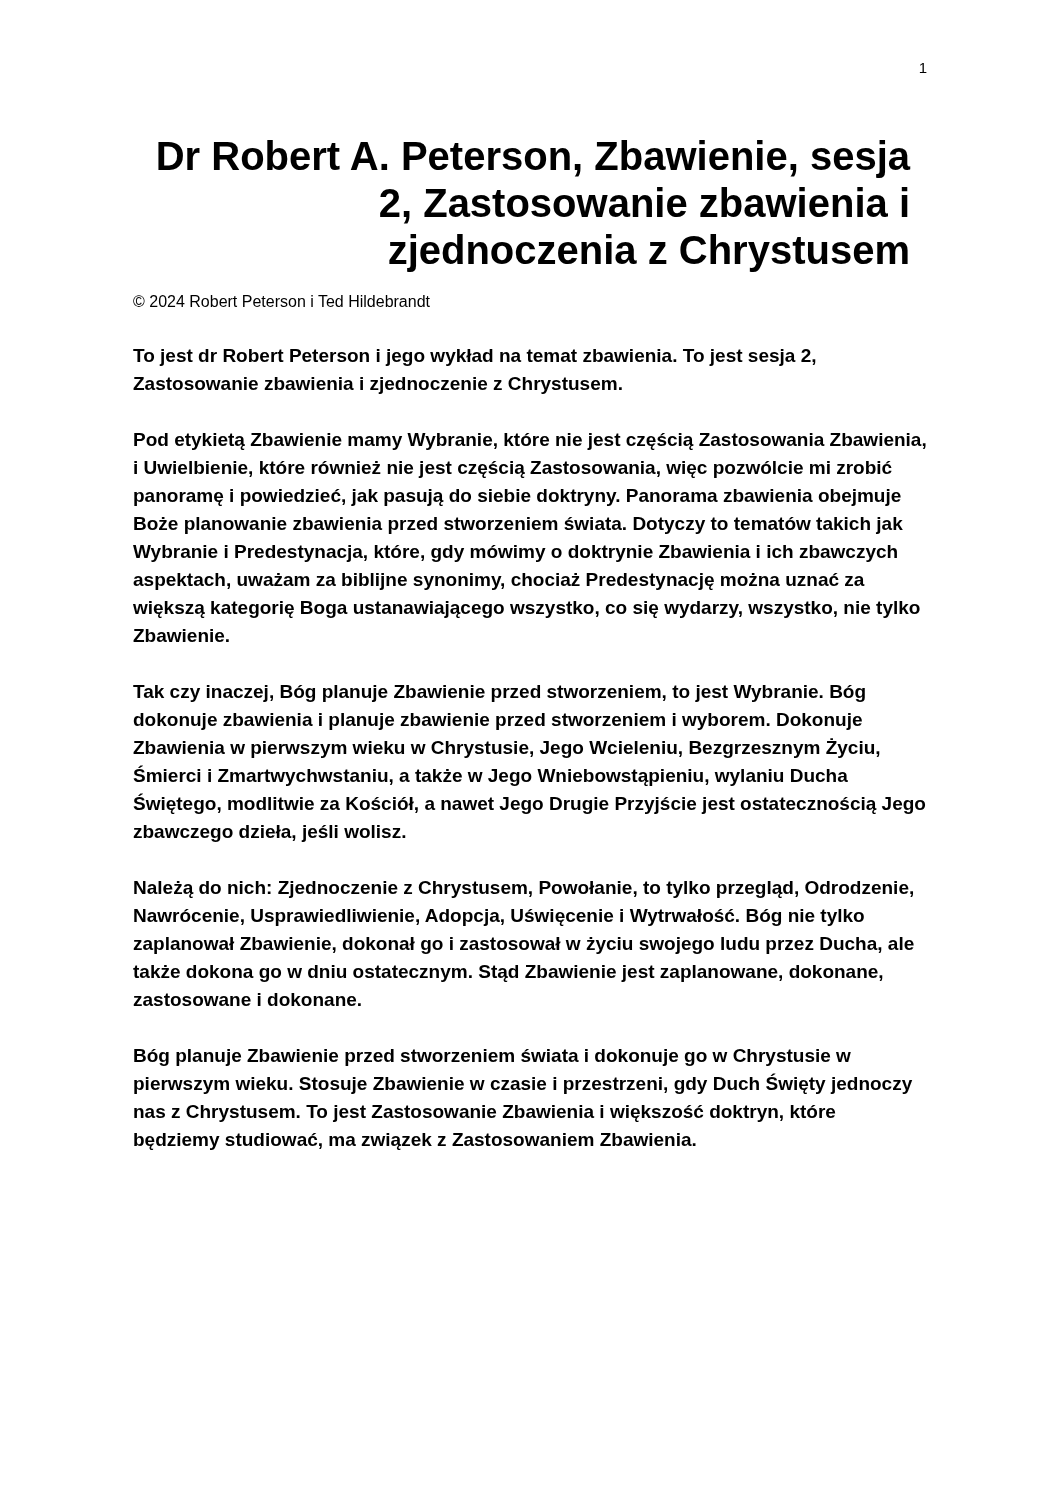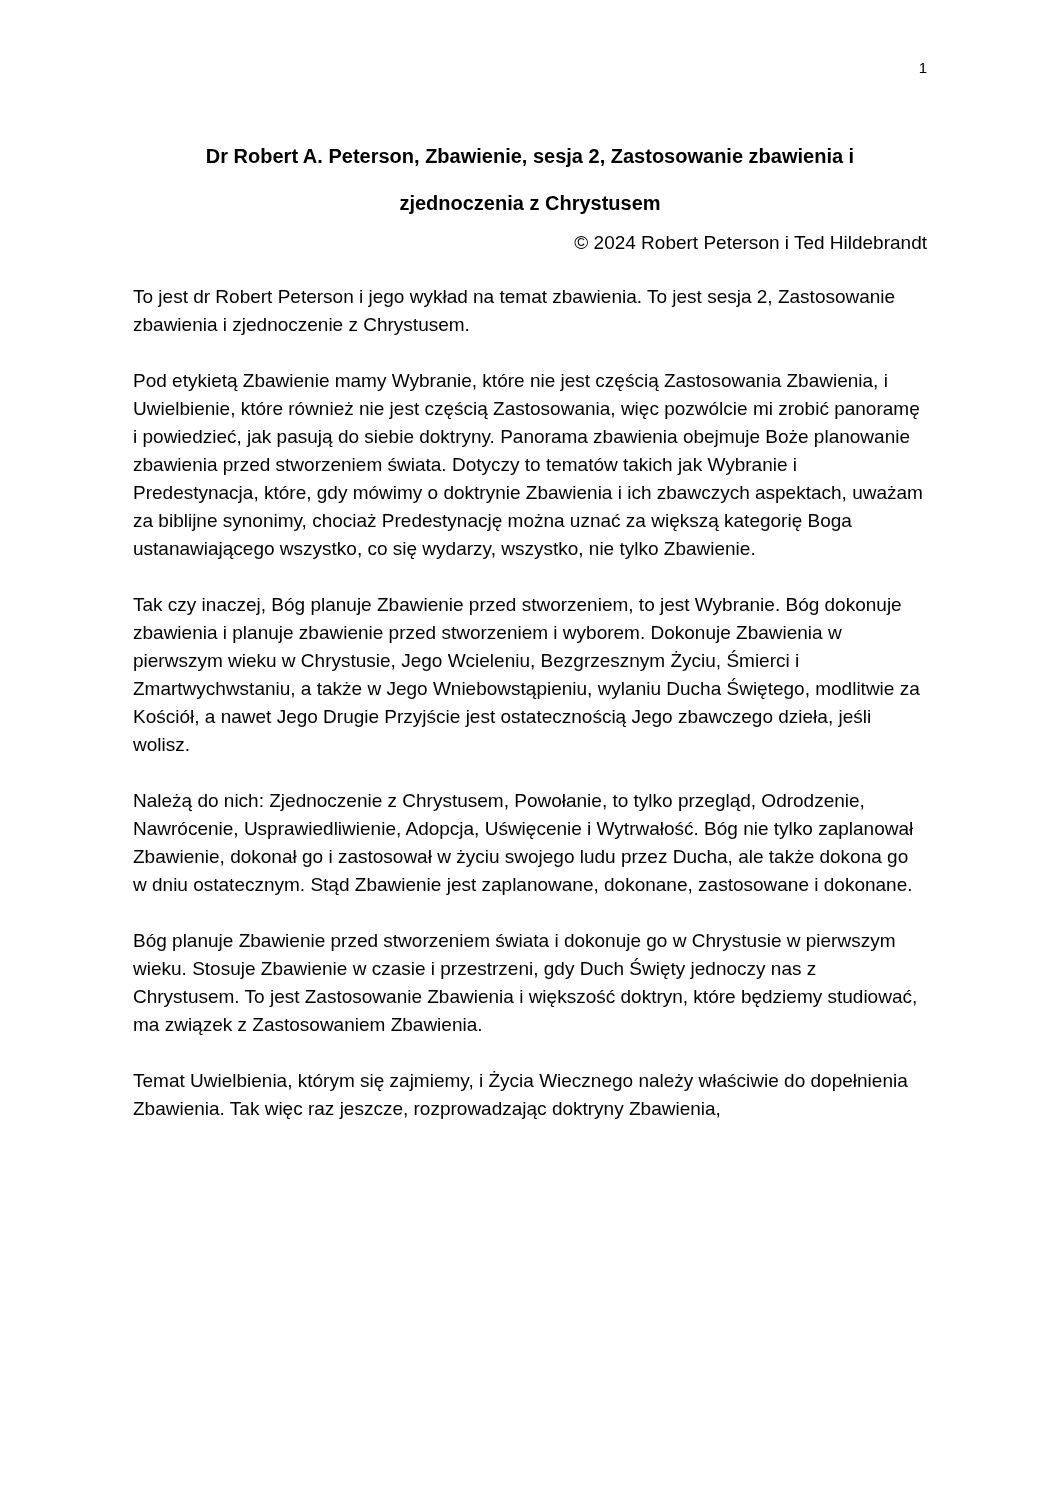--- a/index.html
+++ b/index.html
@@ -19,57 +19,57 @@
     overflow: hidden;
   }
   .page-number {
     text-align: right;
     font-size: 15px;
     line-height: 20px;
     color: #000000;
   }
   .doc-title {
     width: 760px;
-    margin: 55px auto 4px auto;
-    text-align: center;
-    font-size: 20px;
+    margin: 55px auto 16px auto;
+    text-align: right;
+    font-size: 40px;
     line-height: 47px;
     font-weight: 700;
     color: #000000;
   }
   .copyright {
-    text-align: right;
-    font-size: 19px;
+    text-align: left;
+    font-size: 16px;
     line-height: 24px;
     margin-top: 2px;
     color: #000000;
   }
   .doc-body {
     margin-top: 28px;
     font-size: 19px;
     line-height: 28px;
     color: #000000;
   }
   .doc-body p {
     margin: 0 0 28px 0;
+    font-weight: bold;
   }
 </style>
 </head>
 <body>
 
 <div class="page">
 
   <div class="page-number">1</div>
 
   <h1 class="doc-title">Dr Robert A. Peterson, Zbawienie, sesja 2, Zastosowanie zbawienia i zjednoczenia z Chrystusem</h1>
 
   <div class="copyright">© 2024 Robert Peterson i Ted Hildebrandt</div>
 
   <div class="doc-body">
     <p>To jest dr Robert Peterson i jego wykład na temat zbawienia. To jest sesja 2, Zastosowanie zbawienia i zjednoczenie z Chrystusem.</p>
     <p>Pod etykietą Zbawienie mamy Wybranie, które nie jest częścią Zastosowania Zbawienia, i Uwielbienie, które również nie jest częścią Zastosowania, więc pozwólcie mi zrobić panoramę i powiedzieć, jak pasują do siebie doktryny. Panorama zbawienia obejmuje Boże planowanie zbawienia przed stworzeniem świata. Dotyczy to tematów takich jak Wybranie i Predestynacja, które, gdy mówimy o doktrynie Zbawienia i ich zbawczych aspektach, uważam za biblijne synonimy, chociaż Predestynację można uznać za większą kategorię Boga ustanawiającego wszystko, co się wydarzy, wszystko, nie tylko Zbawienie.</p>
     <p>Tak czy inaczej, Bóg planuje Zbawienie przed stworzeniem, to jest Wybranie. Bóg dokonuje zbawienia i planuje zbawienie przed stworzeniem i wyborem. Dokonuje Zbawienia w pierwszym wieku w Chrystusie, Jego Wcieleniu, Bezgrzesznym Życiu, Śmierci i Zmartwychwstaniu, a także w Jego Wniebowstąpieniu, wylaniu Ducha Świętego, modlitwie za Kościół, a nawet Jego Drugie Przyjście jest ostatecznością Jego zbawczego dzieła, jeśli wolisz.</p>
     <p>Należą do nich: Zjednoczenie z Chrystusem, Powołanie, to tylko przegląd, Odrodzenie, Nawrócenie, Usprawiedliwienie, Adopcja, Uświęcenie i Wytrwałość. Bóg nie tylko zaplanował Zbawienie, dokonał go i zastosował w życiu swojego ludu przez Ducha, ale także dokona go w dniu ostatecznym. Stąd Zbawienie jest zaplanowane, dokonane, zastosowane i dokonane.</p>
     <p>Bóg planuje Zbawienie przed stworzeniem świata i dokonuje go w Chrystusie w pierwszym wieku. Stosuje Zbawienie w czasie i przestrzeni, gdy Duch Święty jednoczy nas z Chrystusem. To jest Zastosowanie Zbawienia i większość doktryn, które będziemy studiować, ma związek z Zastosowaniem Zbawienia.</p>
-    <p>Temat Uwielbienia, którym się zajmiemy, i Życia Wiecznego należy właściwie do dopełnienia Zbawienia. Tak więc raz jeszcze, rozprowadzając doktryny Zbawienia,</p>
   </div>
 
 </div>
 
 </body></html>

